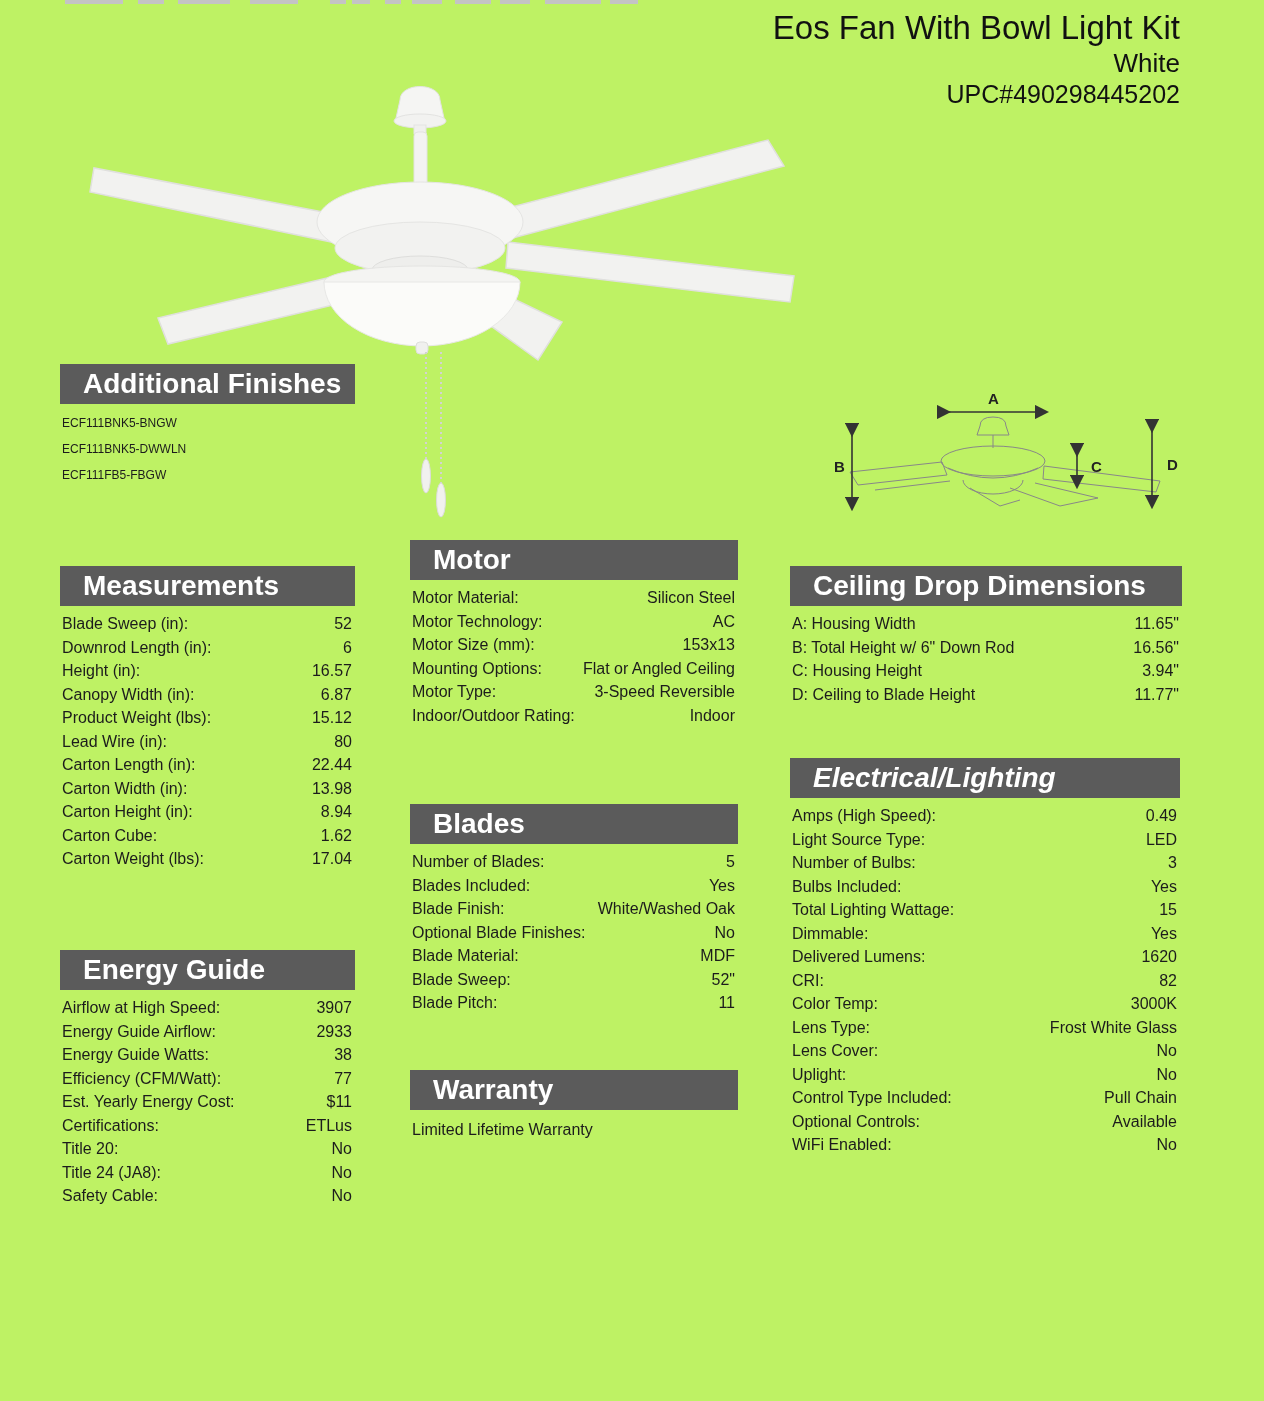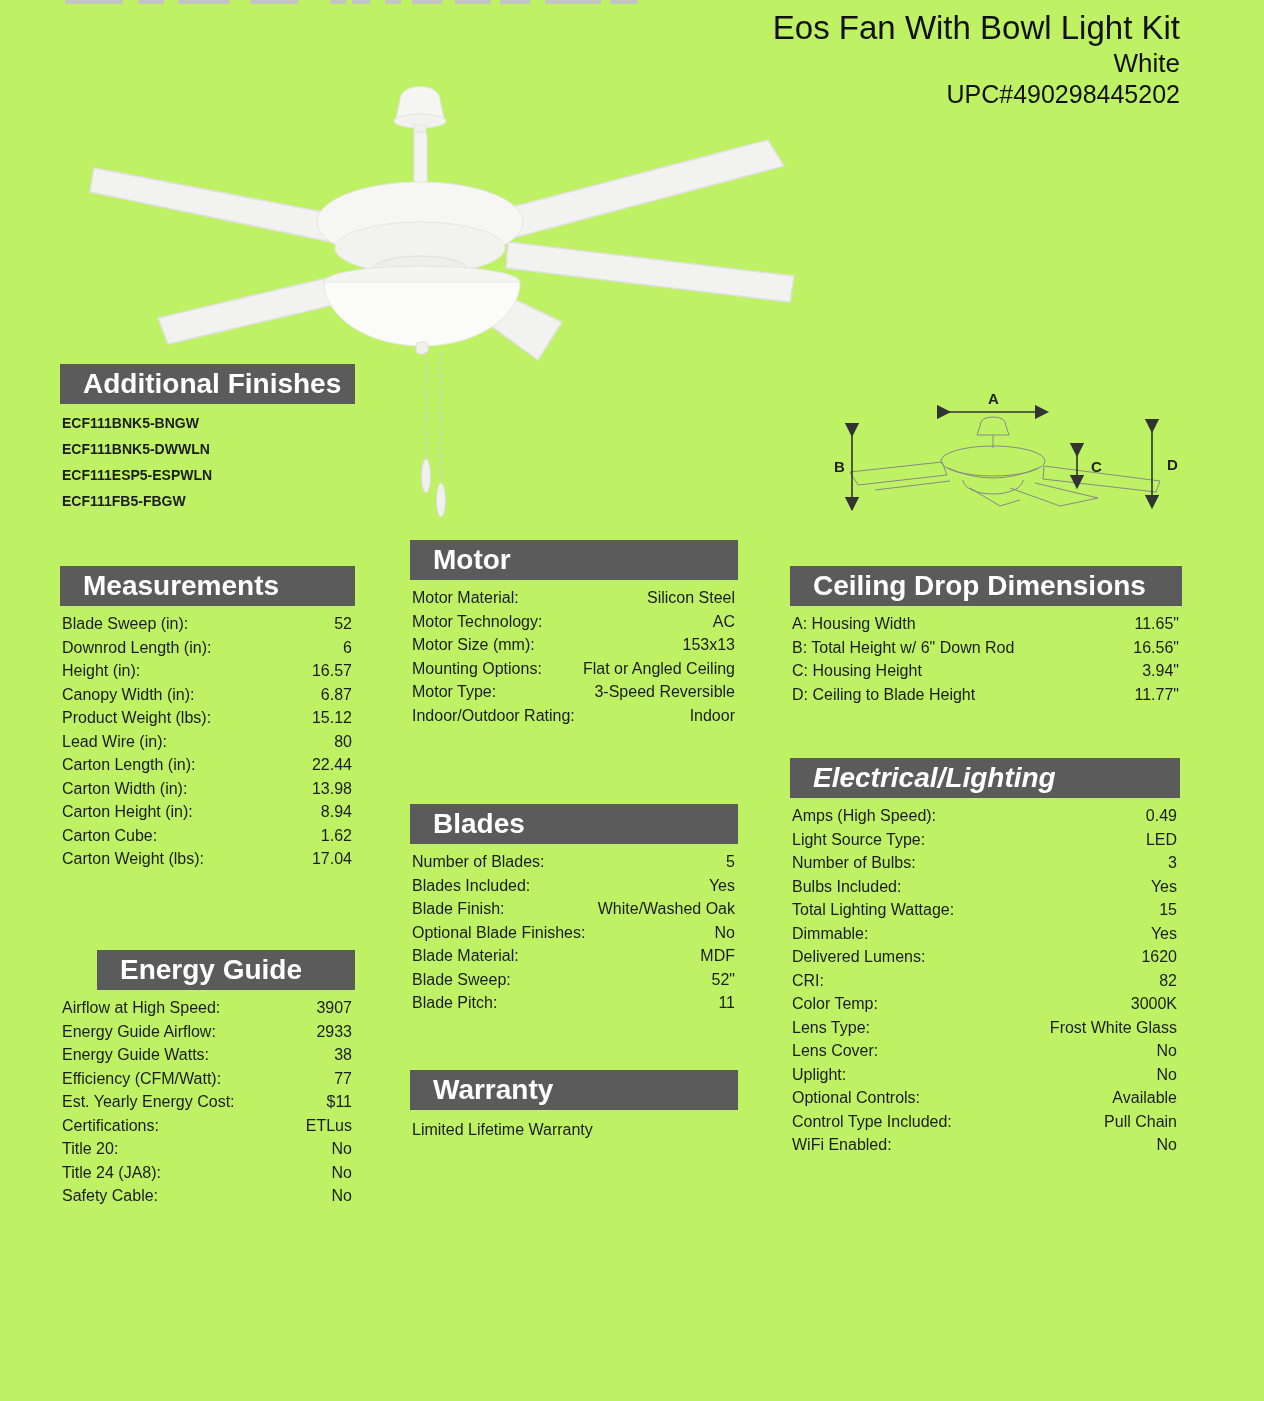--- a/index.html
+++ b/index.html
@@ -29,21 +29,21 @@
   .sec-ceiling{left:790px;top:566px;width:392px;}
   .sec-elec{left:790px;top:758px;width:390px;}
   .sec-blades{left:410px;top:804px;width:328px;}
   .sec-energy{left:60px;top:950px;width:295px;}
   .sec-warranty{left:410px;top:1070px;width:328px;}
   .warranty-text{font-size:16px;line-height:24px;margin-top:8px;padding-left:2px;}
 
   
   .sec-fin{left:60px;top:364px;width:295px;}
   .fin-list{margin-top:6px;padding-left:2px;}
-  .fin-item{font-size:14px;font-weight:bold;line-height:26px;white-space:nowrap;}
+  .fin-item{font-size:12px;font-weight:normal;line-height:26px;white-space:nowrap;}
 
   
   .fan-art{position:absolute;left:70px;top:70px;width:740px;height:450px;}
   .dim-art{position:absolute;left:830px;top:388px;width:365px;height:155px;}
 </style>
 </head>
 <body>
 
 <div id="page">
 
@@ -133,21 +133,20 @@
       <text x="261" y="84" id="dlab-c">C</text>
       <text x="337" y="82" id="dlab-d">D</text>
     </g>
   </svg>
 
   <div class="section sec-fin">
     <div class="bar" style="background: rgb(91, 91, 91); color: rgb(255, 255, 255);">Additional Finishes</div>
     <div class="fin-list">
         <div class="fin-item">ECF111BNK5-BNGW</div>
         <div class="fin-item">ECF111BNK5-DWWLN</div>
-        <div class="fin-item">ECF111ESP5-ESPWLN</div>
         <div class="fin-item">ECF111FB5-FBGW</div>
       </div>
   </div>
 
   <div class="section sec-meas">
     <div class="bar" style="background: rgb(91, 91, 91); color: rgb(255, 255, 255);">Measurements</div>
     <div class="rows">
         <div class="row">
           <span class="lbl">Blade Sweep (in):</span>
           <span class="val">52</span>
@@ -292,28 +291,28 @@
         </div>
         <div class="row">
           <span class="lbl">Lens Cover:</span>
           <span class="val">No</span>
         </div>
         <div class="row">
           <span class="lbl">Uplight:</span>
           <span class="val">No</span>
         </div>
         <div class="row">
+          <span class="lbl">Control Type Included:</span>
+          <span class="val">Pull Chain</span>
+        </div>
+        <div class="row">
           <span class="lbl">Optional Controls:</span>
           <span class="val">Available</span>
         </div>
         <div class="row">
-          <span class="lbl">Control Type Included:</span>
-          <span class="val">Pull Chain</span>
-        </div>
-        <div class="row">
           <span class="lbl">WiFi Enabled:</span>
           <span class="val">No</span>
         </div>
       </div>
   </div>
 
   <div class="section sec-blades">
     <div class="bar" style="background: rgb(91, 91, 91); color: rgb(255, 255, 255);">Blades</div>
     <div class="rows">
         <div class="row">
@@ -341,21 +340,21 @@
           <span class="val">52"</span>
         </div>
         <div class="row">
           <span class="lbl">Blade Pitch:</span>
           <span class="val">11</span>
         </div>
       </div>
   </div>
 
   <div class="section sec-energy">
-    <div class="bar" style="background: rgb(91, 91, 91); color: rgb(255, 255, 255); margin-left: 37px;">Energy Guide</div>
+    <div class="bar" style="background: rgb(91, 91, 91); color: rgb(255, 255, 255);">Energy Guide</div>
     <div class="rows">
         <div class="row">
           <span class="lbl">Airflow at High Speed:</span>
           <span class="val">3907</span>
         </div>
         <div class="row">
           <span class="lbl">Energy Guide Airflow:</span>
           <span class="val">2933</span>
         </div>
         <div class="row">

